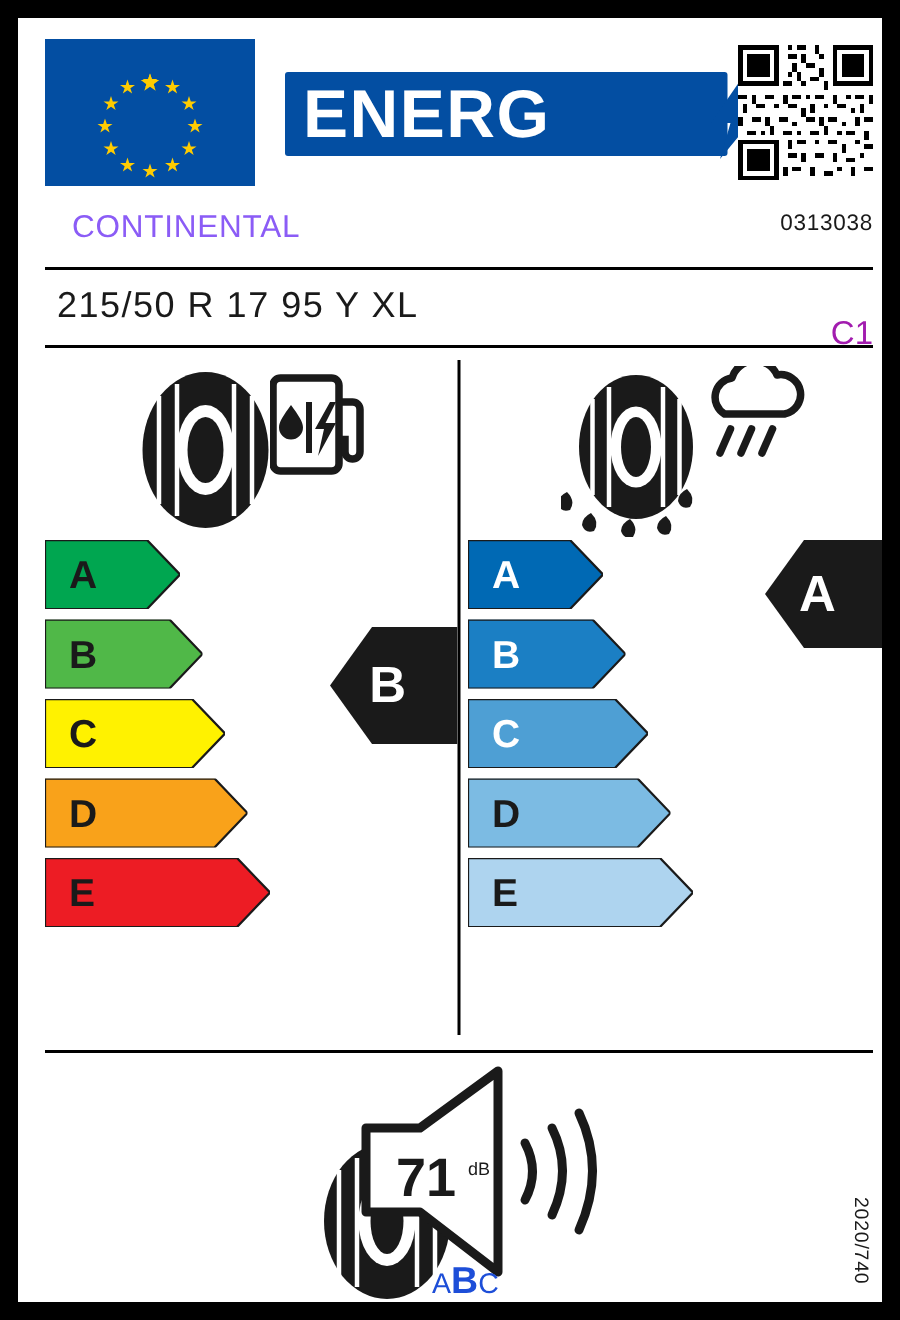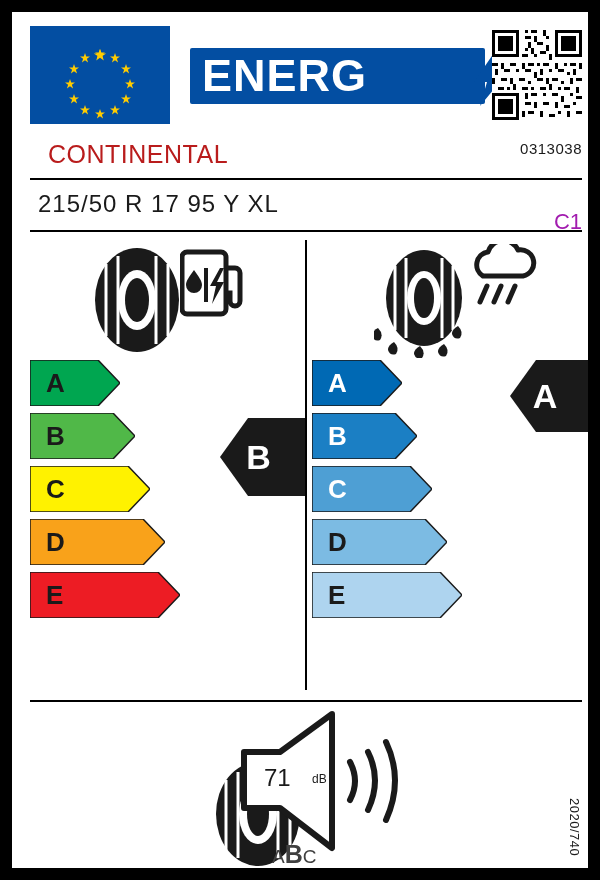--- a/index.html
+++ b/index.html
@@ -34,21 +34,21 @@
   .qr{
     position:absolute;right:0;top:4px;width:90px;height:90px;
   }
   .qr svg{display:block;}
 
   
   .brand-row{
     position:absolute;left:18px;top:128px;width:552px;height:38px;
   }
   .brand-name{
-    position:absolute;left:18px;top:0;font-size:25px;color:#b91c1c;
+    position:absolute;left:18px;top:0;font-size:21px;color:#8b5cf6;
     letter-spacing:0.5px;
   }
   .brand-code{
     position:absolute;right:0;top:0;font-size:15px;color:#1a1a1a;
     letter-spacing:0.5px;
   }
   .rule{
     position:absolute;left:18px;width:552px;height:2px;background:#000;
   }
   .rule.r1{top:166px;}
@@ -104,27 +104,27 @@
     color:#fff;font-size:34px;font-weight:bold;
     padding-right:8px;box-sizing:border-box;
   }
 
   
   .noise{
     position:absolute;left:18px;top:698px;width:552px;height:160px;
   }
   .noise-inner{position:absolute;left:170px;top:0;width:230px;height:160px;}
   .db-val{
-    position:absolute;left:252px;top:752px;font-size:24px;font-weight:normal;color:#1a1a1a;text-align:center;
+    position:absolute;left:252px;top:752px;font-size:36px;font-weight:bold;color:#1a1a1a;text-align:center;
   }
   .db-unit{
     position:absolute;left:300px;top:760px;font-size:12px;color:#1a1a1a;
   }
   .abc{
-    position:absolute;left:260px;top:828px;font-size:19px;color:#404040;
+    position:absolute;left:276px;top:828px;font-size:19px;color:#1d4ed8;
   }
   .abc .big{font-size:25px;font-weight:bold;}
   .year{
     position:absolute;right:6px;bottom:12px;
     font-size:13px;color:#1a1a1a;
     writing-mode:vertical-rl;
     letter-spacing:0.5px;
   }
 </style>
 </head>

